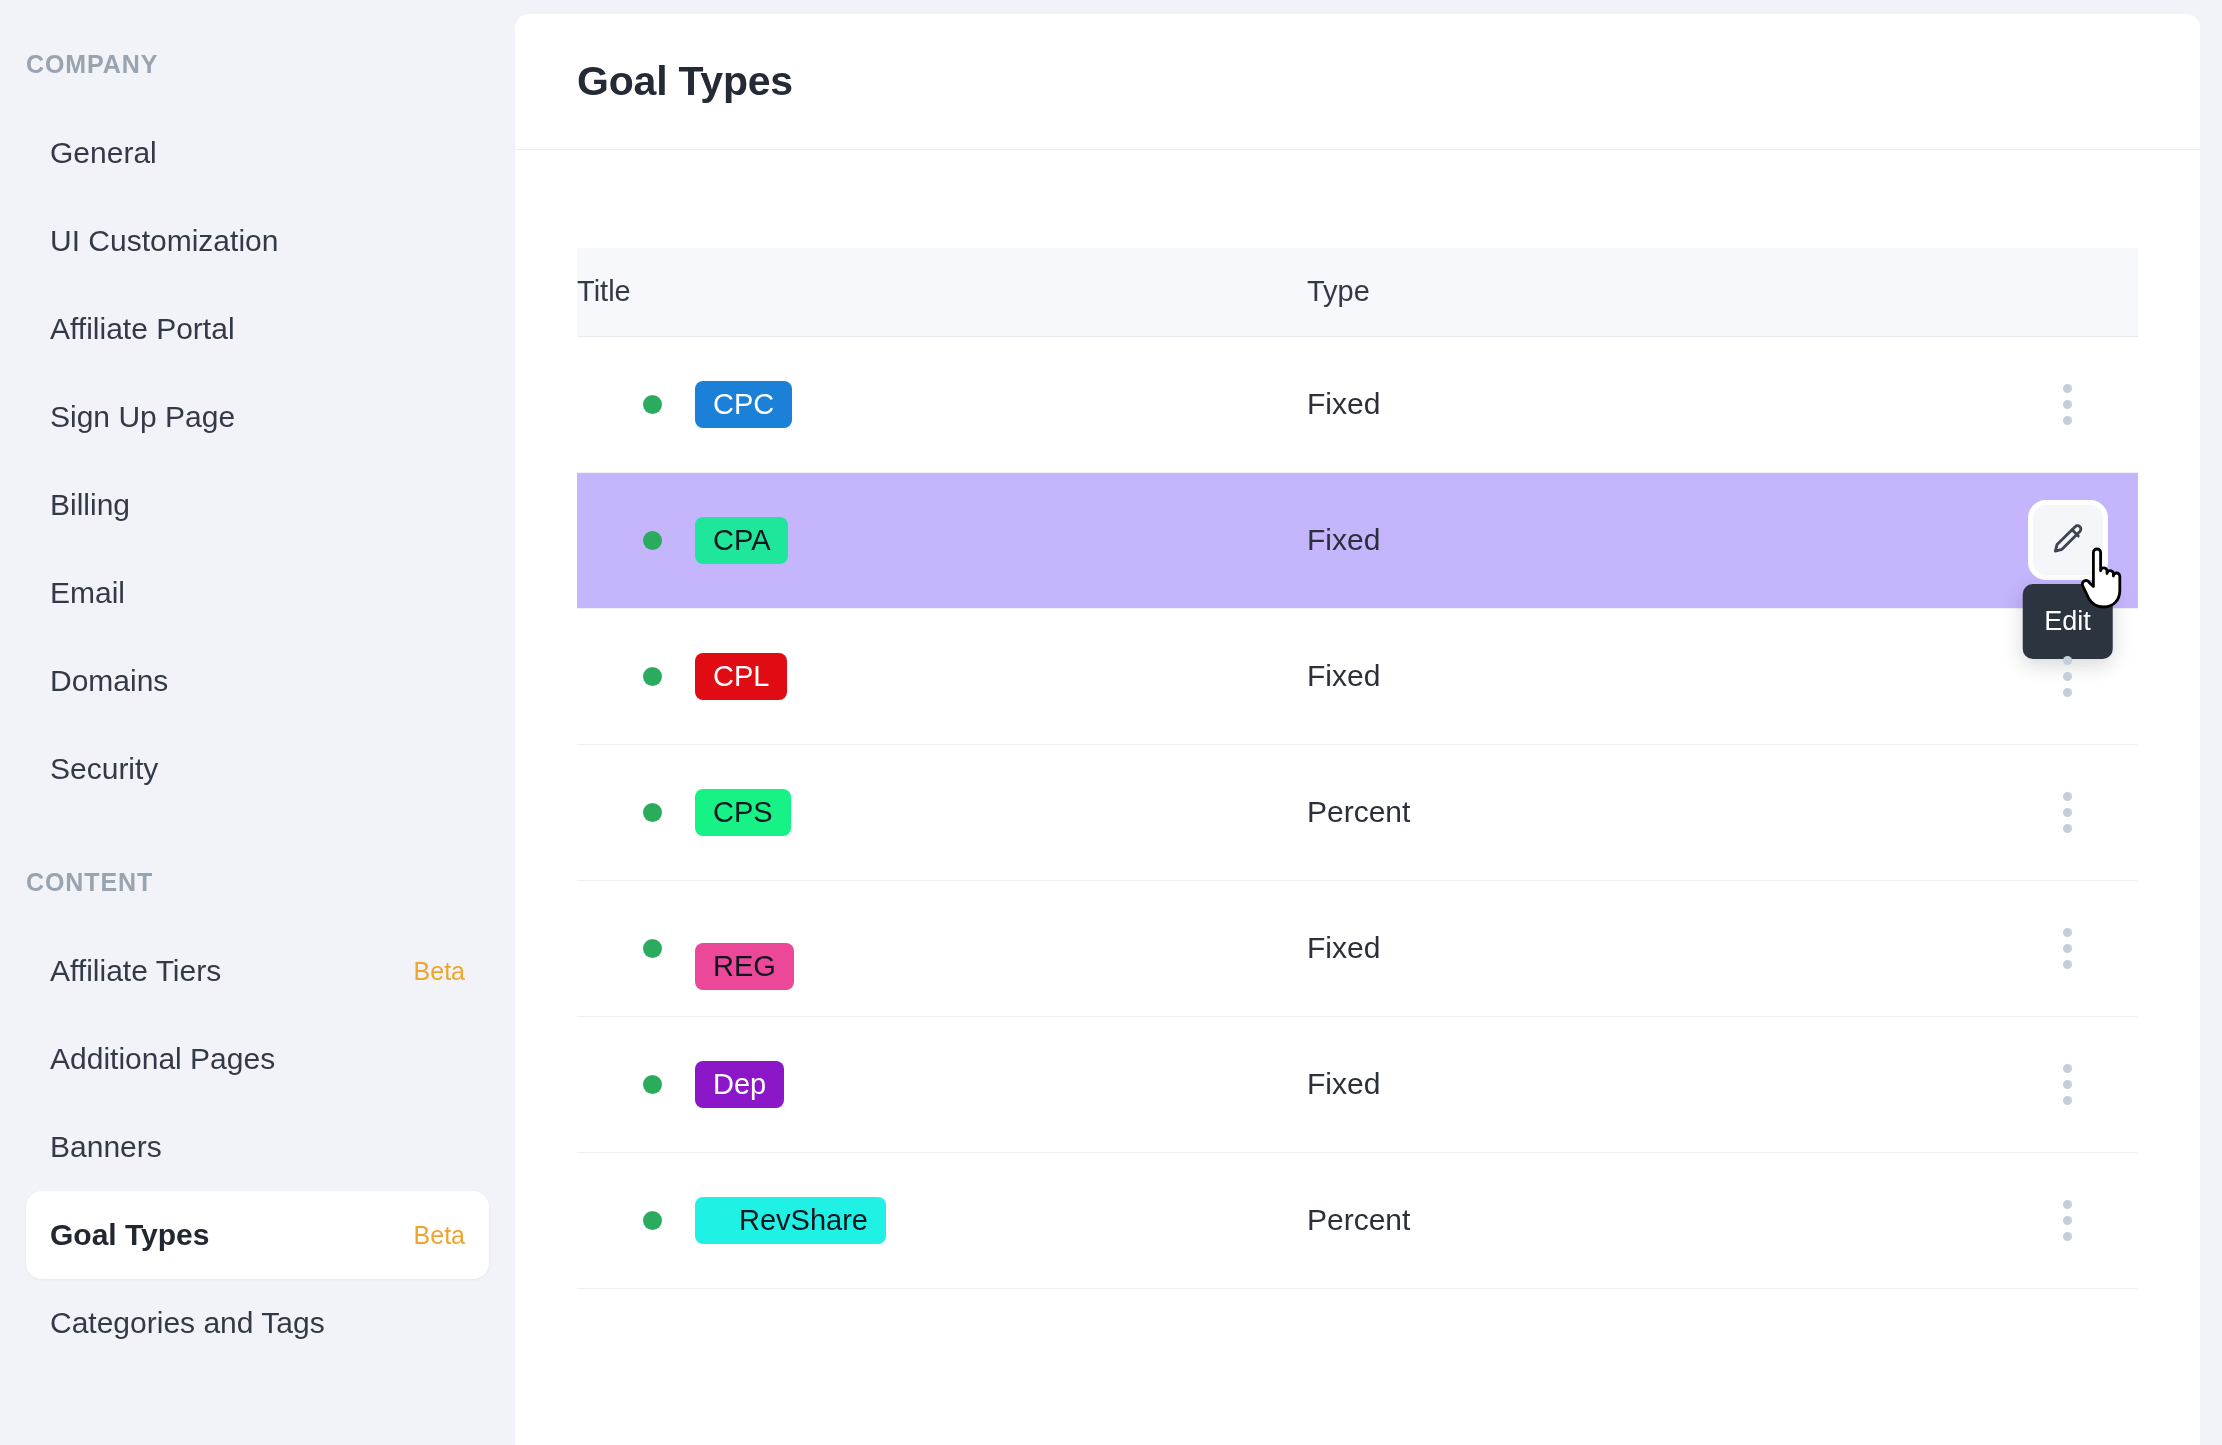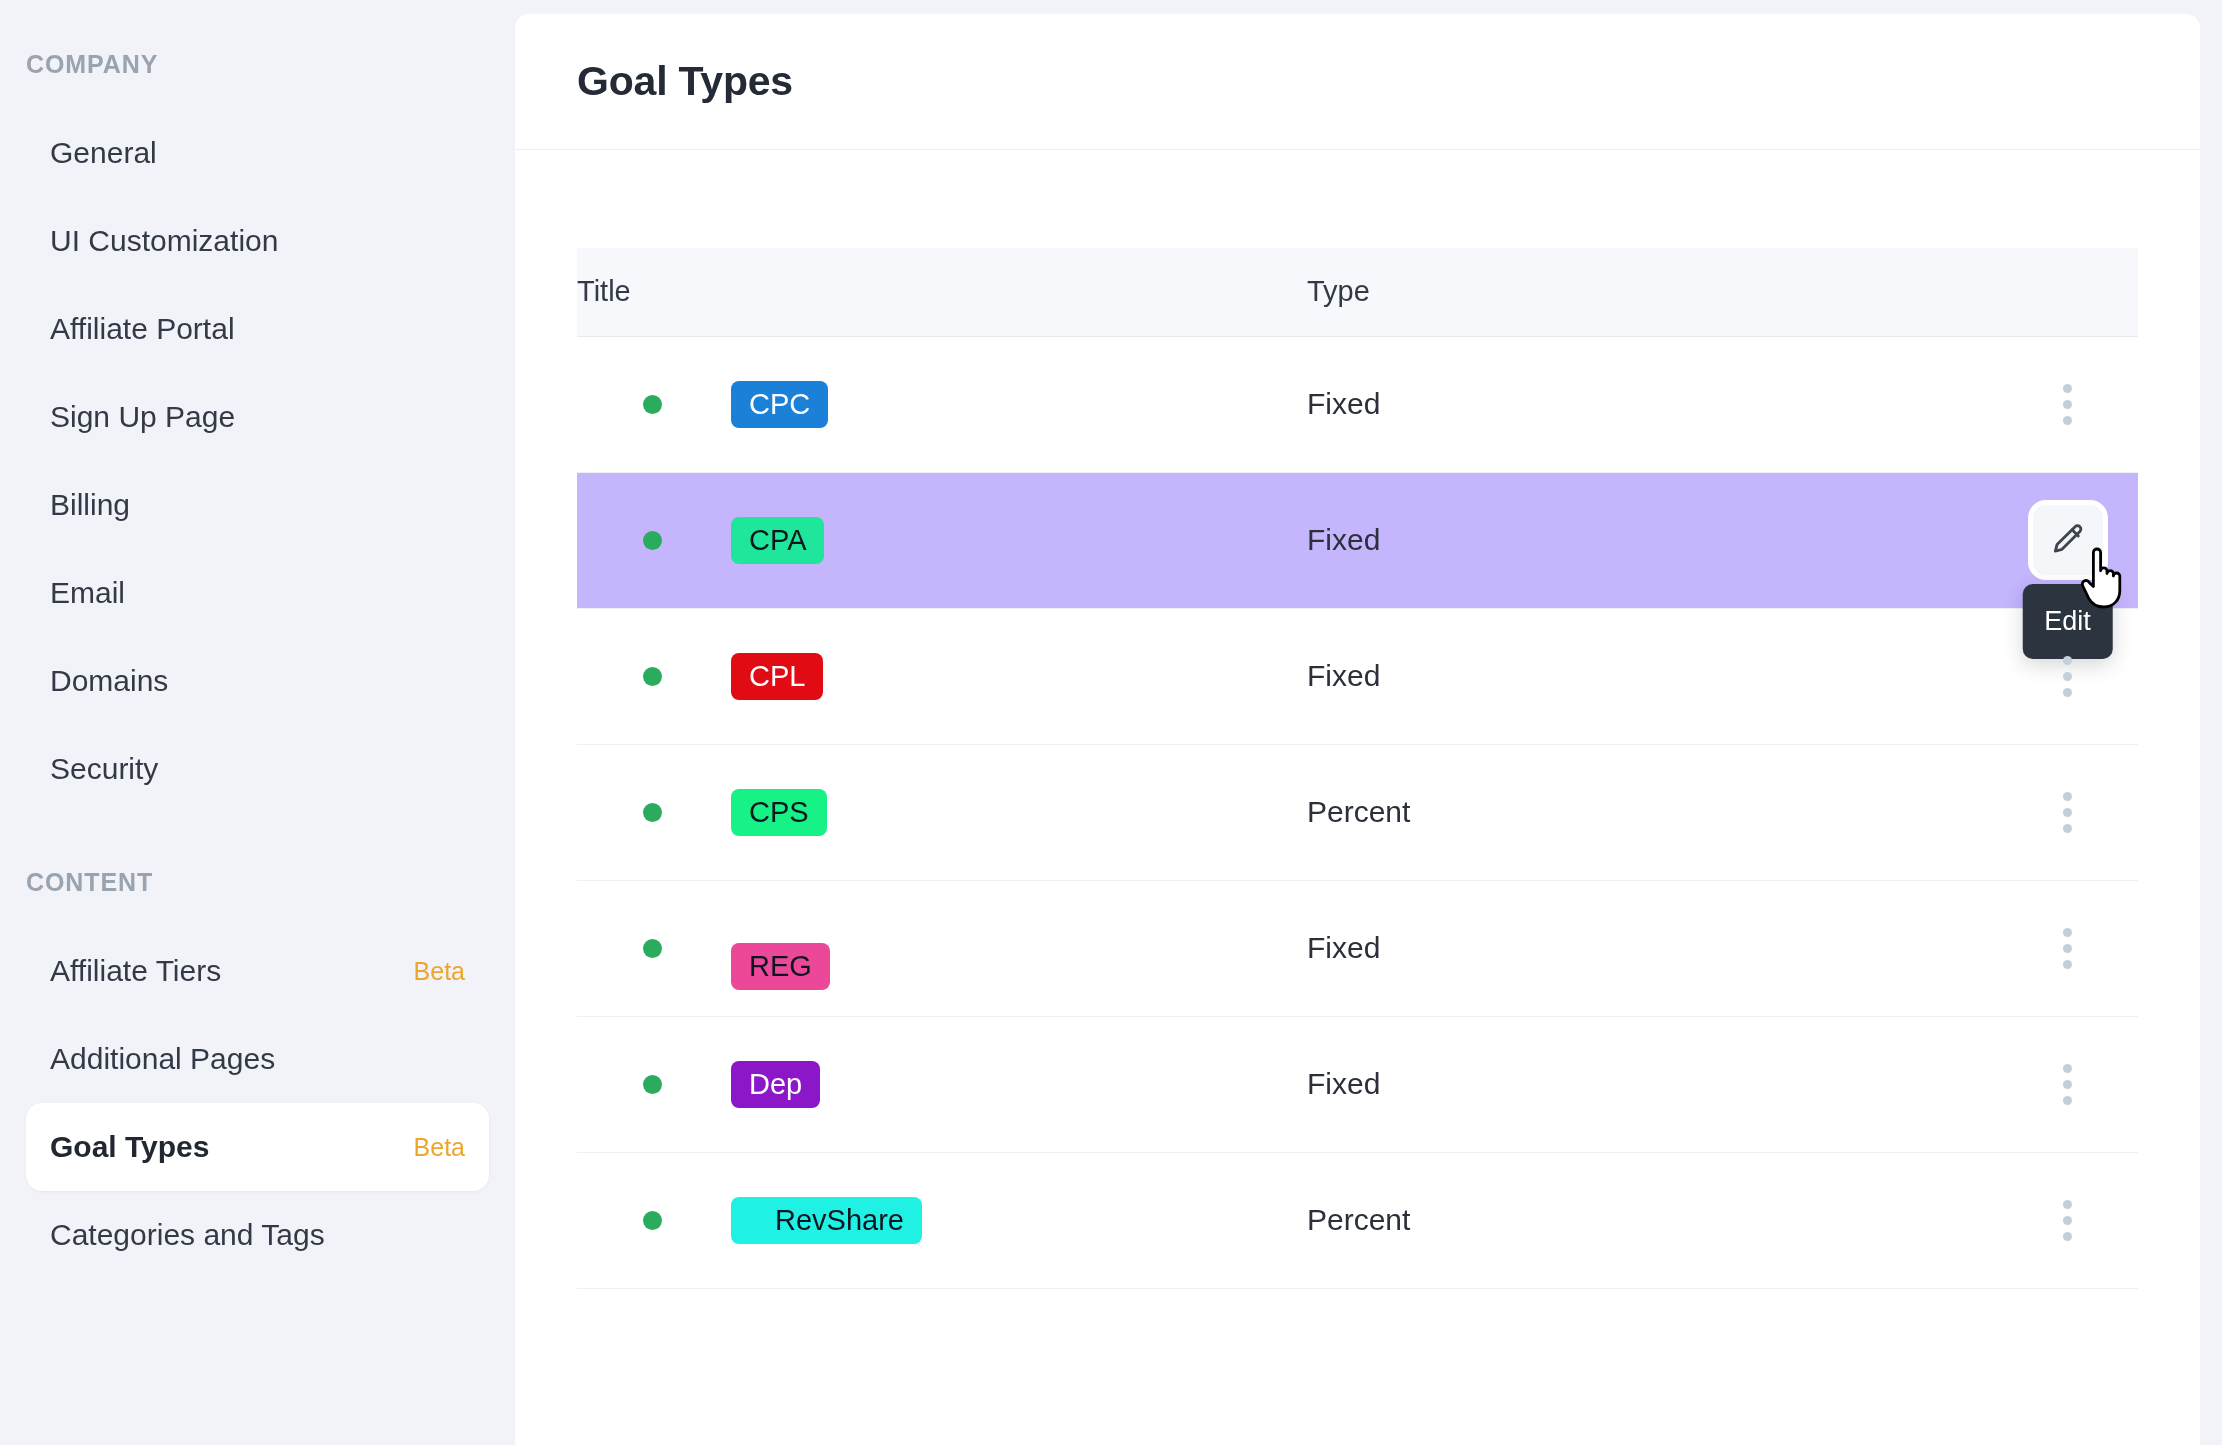--- a/index.html
+++ b/index.html
@@ -152,21 +152,20 @@
     border-top: 1px solid #e8eaf0;
   }
 
   td { padding: 0; vertical-align: middle; }
 
   td.cell-title { padding-left: 66px; }
 
   .title-cell-inner {
     display: flex;
     align-items: center;
-    gap: 36px;
   }
 
   .status-dot {
     width: 19px;
     height: 19px;
     border-radius: 50%;
     background: #2bab5d;
     flex: 0 0 19px;
     margin-right: 33px;
   }
@@ -291,20 +290,23 @@
         <span class="nav-label">Security</span>
       </div>
       <div class="nav-section-label content-label">CONTENT</div>
       <div class="nav-item">
         <span class="nav-label">Affiliate Tiers</span>
         <span class="nav-beta">Beta</span>
       </div>
       <div class="nav-item">
         <span class="nav-label">Additional Pages</span>
       </div>
+      <div class="nav-item">
+        <span class="nav-label">Banners</span>
+      </div>
       <div class="nav-item selected">
         <span class="nav-label">Goal Types</span>
         <span class="nav-beta">Beta</span>
       </div>
       <div class="nav-item">
         <span class="nav-label">Categories and Tags</span>
       </div>
     </nav>
 
   <div class="main-wrap">

